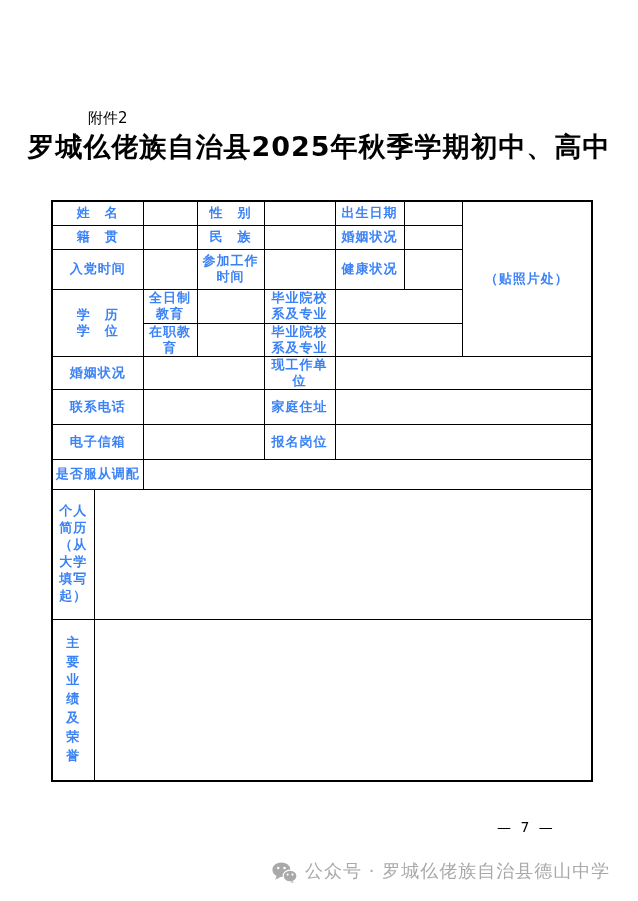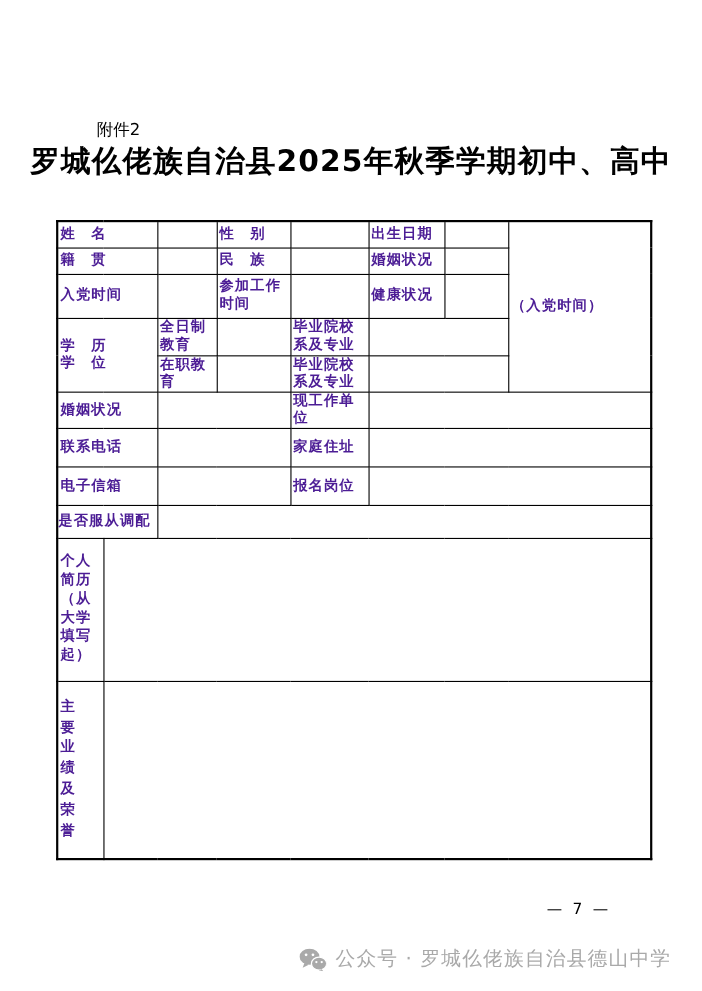--- a/index.html
+++ b/index.html
@@ -41,26 +41,26 @@
     top: 200px;
     width: 540px;
     border-collapse: collapse;
     table-layout: fixed;
     border: 2px solid #000;
   }
   table.form td {
     border: 1px solid #000;
     font-size: 13px;
     font-weight: bold;
-    text-align: left;
+    text-align: center;
     vertical-align: middle;
     padding: 0 2px;
     line-height: 1.2;
     letter-spacing: 1px;
-    color: #4c1d95;
+    color: #3b82f6;
     overflow: hidden;
   }
   tr.r1 { height: 24px; }
   tr.r2 { height: 24px; padding-left: 26px; }
   tr.r3 { height: 40px; }
   tr.r4 { height: 34px; }
   tr.r5 { height: 33px; }
   tr.r6 { height: 33px; }
   tr.r7 { height: 35px; }
   tr.r8 { height: 35px; }
@@ -122,21 +122,21 @@
     </colgroup>
     <tbody>
         <tr class="r1">
       <td colspan="2">姓　名</td>
       <td></td>
       <td>性　别</td>
       <td></td>
       <td>出生日期</td>
       <td></td>
       <td rowspan="5" class="photo-cell">
-        <span>（入党时间）</span>
+        <span>（贴照片处）</span>
       </td>
     </tr>
     <tr class="r2">
       <td colspan="2">籍　贯</td>
       <td></td>
       <td>民　族</td>
       <td></td>
       <td>婚姻状况</td>
       <td></td>
     </tr>

